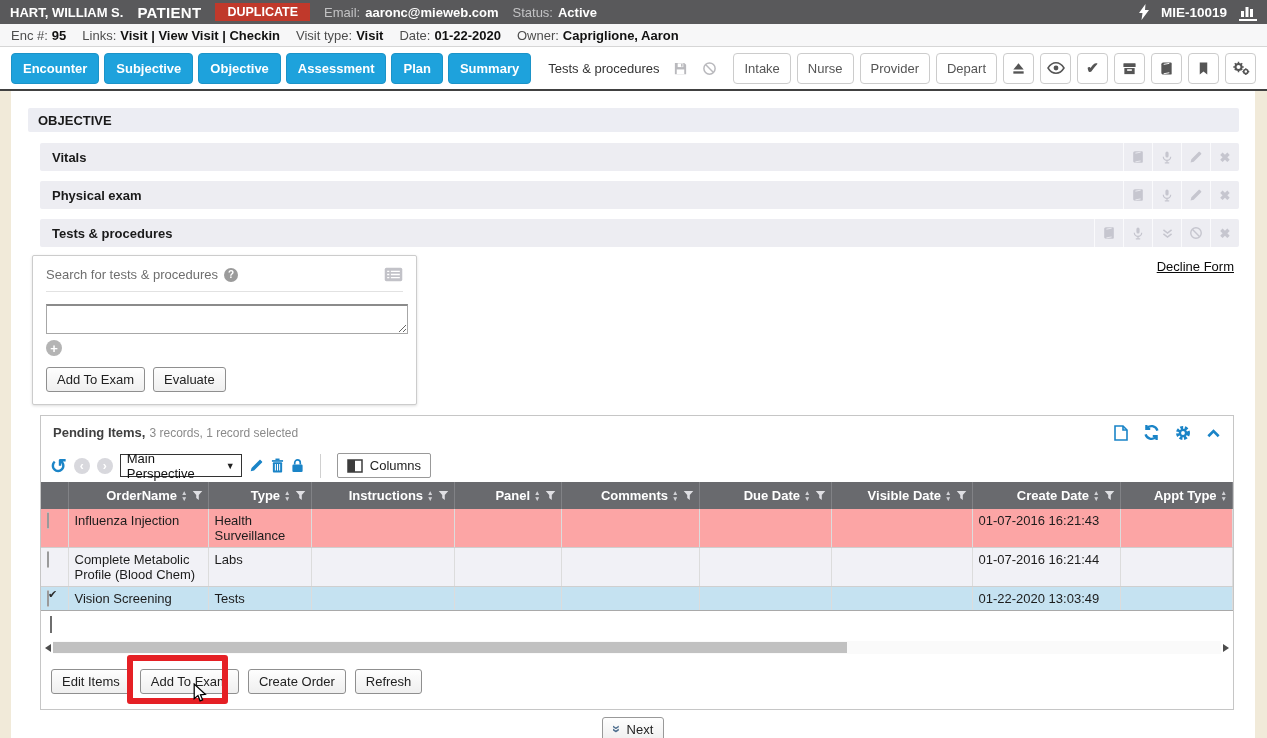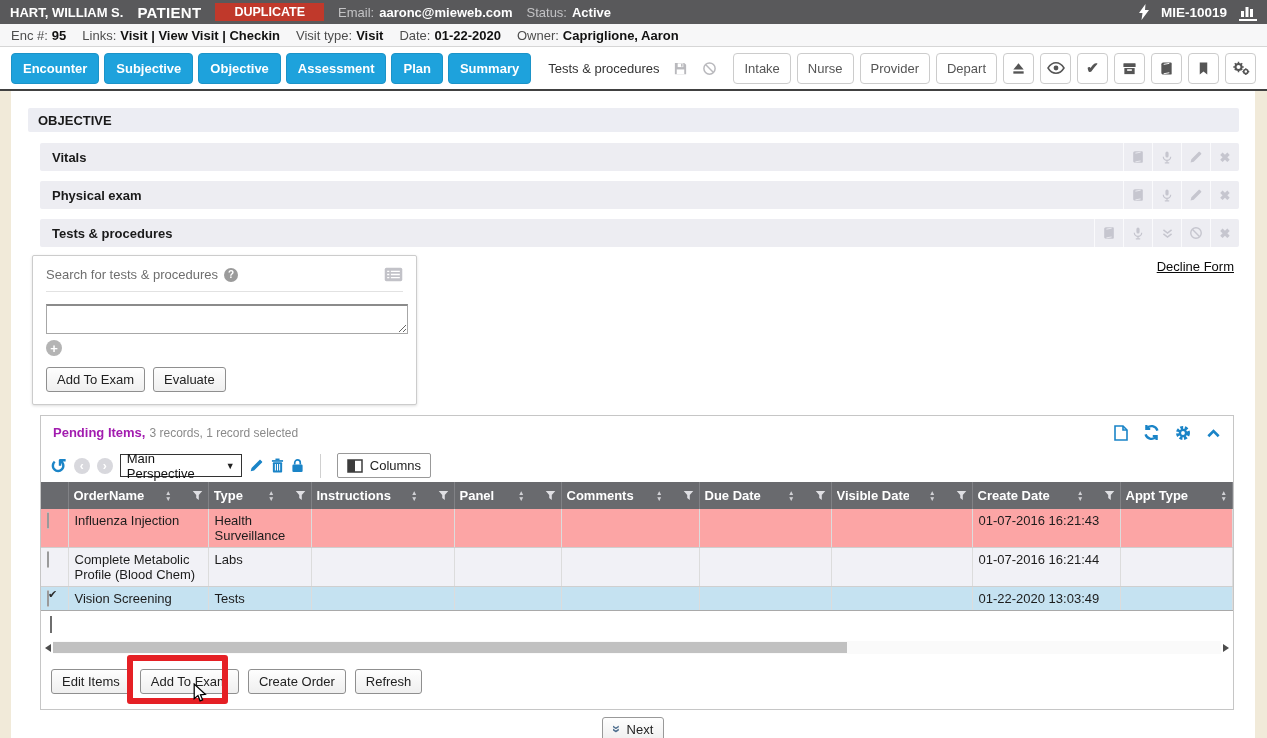--- a/index.html
+++ b/index.html
@@ -4,21 +4,21 @@
 <style>
   * { box-sizing:border-box; margin:0; padding:0; }
   html,body { width:1267px; height:738px; }
   body { font-family:"Liberation Sans", sans-serif; background:#fff; overflow:hidden; font-size:13px; }
   svg { display:block; }
 
   
   .top-bar { height:24px; background:#59595b; color:#fff; display:flex; align-items:center; padding:0 10px; gap:14px; }
   .top-bar .pname { font-weight:bold; font-size:13px; }
   .top-bar .plabel { font-weight:bold; font-size:15px; letter-spacing:.3px; }
-  .dup-badge { background:#c0392b; color:#fff; font-weight:bold; padding:2px 19px; font-size:12.5px; }
+  .dup-badge { background:#c0392b; color:#fff; font-weight:bold; padding:2px 12px; font-size:12.5px; }
   .kv { display:flex; gap:5px; align-items:center; }
   .kv .k { color:#c3c3c5; }
   .kv .v { color:#fff; font-weight:bold; }
   .top-right { margin-left:auto; display:flex; align-items:center; gap:12px; color:#fff; }
   .top-right .sysid { font-weight:bold; font-size:13.5px; }
   .chart-ic { border-bottom:2px solid #fff; padding-bottom:1px; }
 
   
   .enc-bar { height:23px; background:#f7f7f8; border-bottom:1px solid #d6d6d6; display:flex; align-items:center; gap:16px; padding:0 11px; }
   .enc-bar .k { color:#4d4d4d; }
@@ -53,37 +53,37 @@
   .sc-head .list-ic { margin-left:auto; color:#c2c2c8; }
   .sc-ta { margin-top:12px; width:362px; height:30px; border:1px solid #a7a7a7; border-top:2px solid #8b8b8b; resize:both; font-family:inherit; }
   .plus-ic { margin-top:3px; width:16px; height:16px; border-radius:50%; background:#b4b4b4; color:#fff; font-size:13px; font-weight:bold; display:flex; align-items:center; justify-content:center; cursor:pointer; }
   .sc-btns { margin-top:11px; display:flex; gap:8px; }
   .gbtn { background:linear-gradient(#fefefe,#efefef); border:1px solid #8f8f8f; border-radius:3px; font-size:13px; color:#222; padding:4px 10px; cursor:pointer; font-family:inherit; }
   .decline { position:absolute; top:168px; right:21px; color:#0a0a0a; font-size:13px; text-decoration:underline; cursor:pointer; }
 
   
   .panel { margin:10px 21px 0 29px; border:1px solid #c6c6c6; background:#fff; }
   .p-head { height:33px; display:flex; align-items:center; padding:0 12px; }
-  .p-title { font-weight:bold; color:#a21caf; font-size:13px; }
+  .p-title { font-weight:bold; color:#404040; font-size:13px; }
   .p-summary { color:#8a8a8a; font-size:12px; margin-left:4px; }
   .p-head-icons { margin-left:auto; display:flex; align-items:center; gap:15px; color:#1a84c7; }
   .p-head-icons > * { cursor:pointer; }
   .p-toolbar { height:33px; display:flex; align-items:center; padding:0 9px; gap:7px; }
   .undo-ic { color:#1a84c7; font-size:20px; font-weight:bold; line-height:18px; cursor:pointer; }
   .circ-btn { width:16px; height:16px; border-radius:50%; background:#d8d8dd; color:#fff; font-size:12px; font-weight:bold; display:flex; align-items:center; justify-content:center; line-height:14px; cursor:pointer; }
   .fake-select { width:122px; height:23px; border:1px solid #333; background:#fff; display:flex; align-items:center; padding:0 6px; font-size:13px; color:#111; cursor:pointer;gap:24px; }
   .fake-select .car { margin-left:auto; font-size:9px; color:#222; }
   .blue-ic { color:#1a84c7; cursor:pointer; }
   .vdiv { width:1px; height:24px; background:#d0d0d0; margin:0 9px; }
   .cols-btn { display:flex; align-items:center; gap:7px; background:#fff; border:1px solid #999; border-radius:2px; padding:4px 9px; font-size:13px; color:#222; cursor:pointer; font-family:inherit; }
   .cols-btn svg { color:#3c3c3c; }
 
   table.grid { width:100%; border-collapse:collapse; table-layout:fixed; font-size:13px; }
   .grid th { background:#696a6e; color:#fff; font-weight:bold; height:27px; padding:0 5px; border-right:1px solid #818286; text-align:left; }
-  .th-inner { display:flex; align-items:center; gap:20px; }
+  .th-inner { display:flex; align-items:center; gap:4px;text-align:right; }
   .th-inner .lbl { flex:1; overflow:hidden; white-space:nowrap; }
   .sorter { display:inline-flex; flex-direction:column; color:#d2d2d6; font-size:6.5px; line-height:5.5px; cursor:pointer; }
   .funnel { color:#dfdfe3; cursor:pointer; }
   .hdr-cb { width:12px; height:12px; background:#fdfdfd; border-radius:2px; margin:0 auto; position:relative; cursor:pointer; }
   .hdr-cb::after { content:""; position:absolute; left:2px; right:2px; top:5px; height:2px; background:#555; }
   .grid td { border-right:1px solid #dcdcdc; border-bottom:1px solid #cfcfcf; padding:4px 6px; vertical-align:top; color:#1c1c1c; }
   tr.r-odd td { background:#fca5a5; }
   tr.r-even td { background:#f1f1f6; }
   tr.r-sel td { background:#c5e2f1; border-bottom:1px solid #a9a9a9; }
   .cb { width:12px; height:12px; border:1px solid #9a9a9a; border-radius:2px; background:#fcfcfc; margin:2px auto 0; position:relative; cursor:pointer; }

